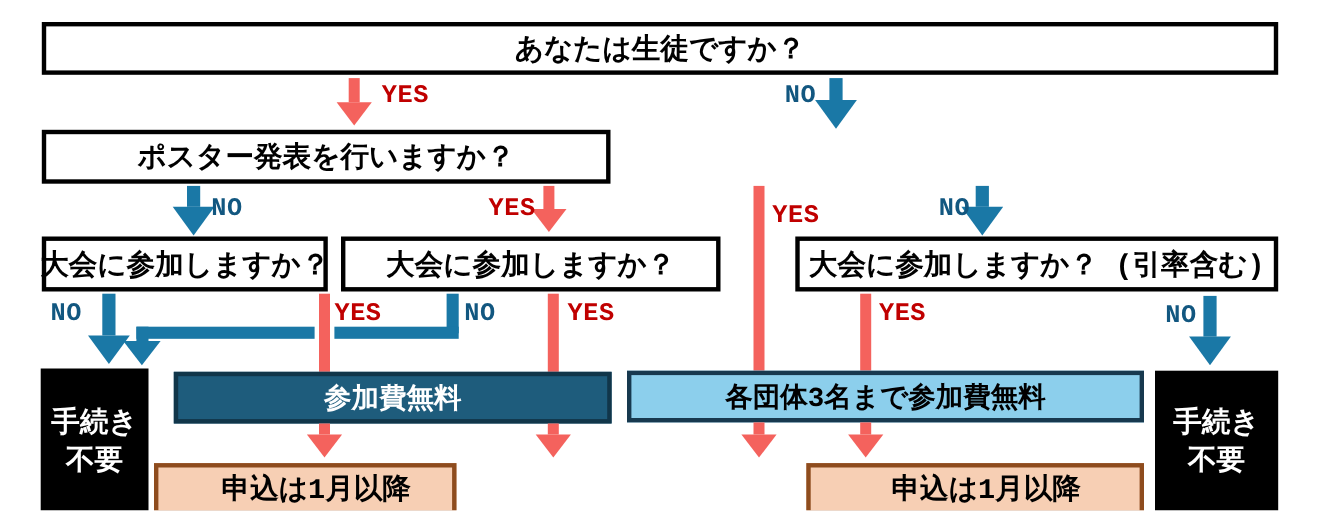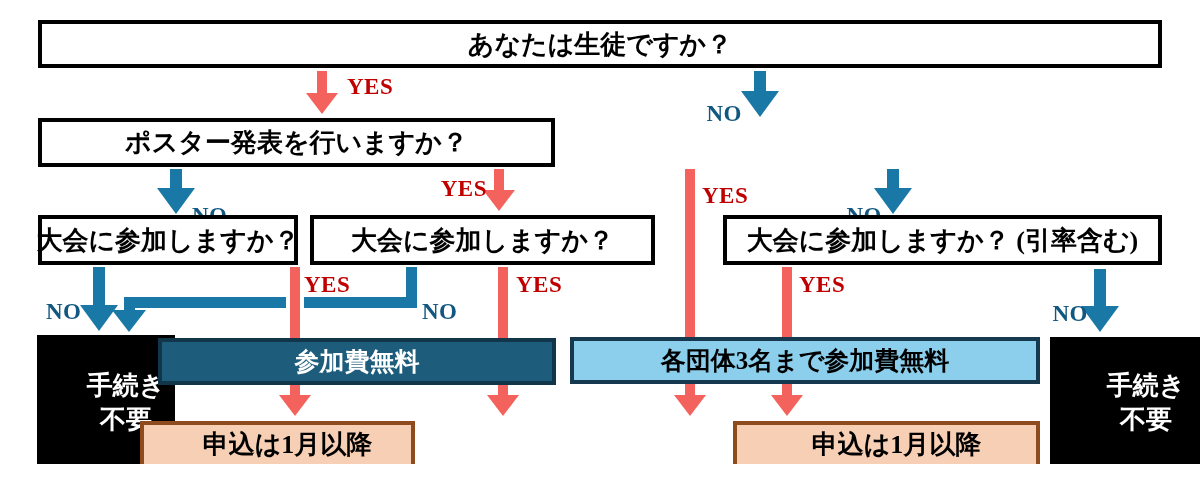--- a/index.html
+++ b/index.html
@@ -1,34 +1,34 @@
 <!DOCTYPE html>
 <html style="--arrow-red: #F4625D; --arrow-blue: #1A78A6; --label-yes: #C00000; --label-no: #125780; --bar-dark-blue: #1E5C7C; --bar-light-blue: #8CCFEC; --orange: #E0742C; --peach: #F7CFB4; --result-border: #8E4C1E; --black-box: #000000;"><head>
 <meta charset="utf-8">
 <style>
   html,body { margin:0; padding:0; background:#ffffff; }
   .stage {
     position:relative; width:1200px; height:464px; background:#ffffff;
-    font-family:Liberation Serif, serif; overflow:hidden;
+    font-family:Liberation Mono, monospace; overflow:hidden;
   }
   .qbox {
     position:absolute; background:#ffffff; border:4px solid #000000;
     box-sizing:border-box; display:flex; align-items:center; justify-content:center;
     font-weight:700; font-size:26px; color:#000000; white-space:nowrap;
   }
   .bar {
     position:absolute; box-sizing:border-box; display:flex; align-items:center;
     justify-content:center; font-weight:700; font-size:25px; white-space:nowrap;
   }
   .bar-dark  { background:var(--bar-dark-blue); border:4px solid #11364A; color:#ffffff; }
   .bar-light { background:var(--bar-light-blue); border:4px solid #17394F; color:#000000; }
   .blackbox {
     position:absolute; background:var(--black-box); color:#ffffff;
     display:flex; align-items:center; justify-content:center;
-    font-weight:700; font-size:26px; text-align:center; line-height:1.3;padding-left:40px;
+    font-weight:700; font-size:26px; text-align:center; line-height:1.3;
   }
   .blackbox span { white-space:pre-line; }
   .result {
     position:absolute; box-sizing:border-box; border:4px solid var(--result-border);
     display:flex; align-items:center; justify-content:center;
     font-weight:700; font-size:26px; white-space:nowrap;
   }
   .result-peach  { background:var(--peach);  color:#000000;padding-left:20px; }
   .result-orange { background:var(--orange); color:#ffffff; }
   .seg { position:absolute; }
@@ -44,21 +44,21 @@
     border-left:19px solid transparent; border-right:19px solid transparent;
     border-top:26px solid var(--arrow-blue);
   }
   .tri-blue-sm {
     position:absolute; width:0; height:0;
     border-left:17px solid transparent; border-right:17px solid transparent;
     border-top:22px solid var(--arrow-blue);
   }
   .lbl { position:absolute; font-weight:700; font-size:23px; letter-spacing:0.5px; white-space:nowrap; }
   .lbl-yes { color:var(--label-yes); }
-  .lbl-no  { color:var(--label-no);margin-top:27px; }
+  .lbl-no  { color:var(--label-no); }
   .r { text-align:right; }
 </style>
 </head>
 <body>
 
 <div class="stage">
 
   <div class="qbox" style="left:38px;top:20px;width:1124px;height:48px">
     <span>あなたは生徒ですか？</span>
   </div>

